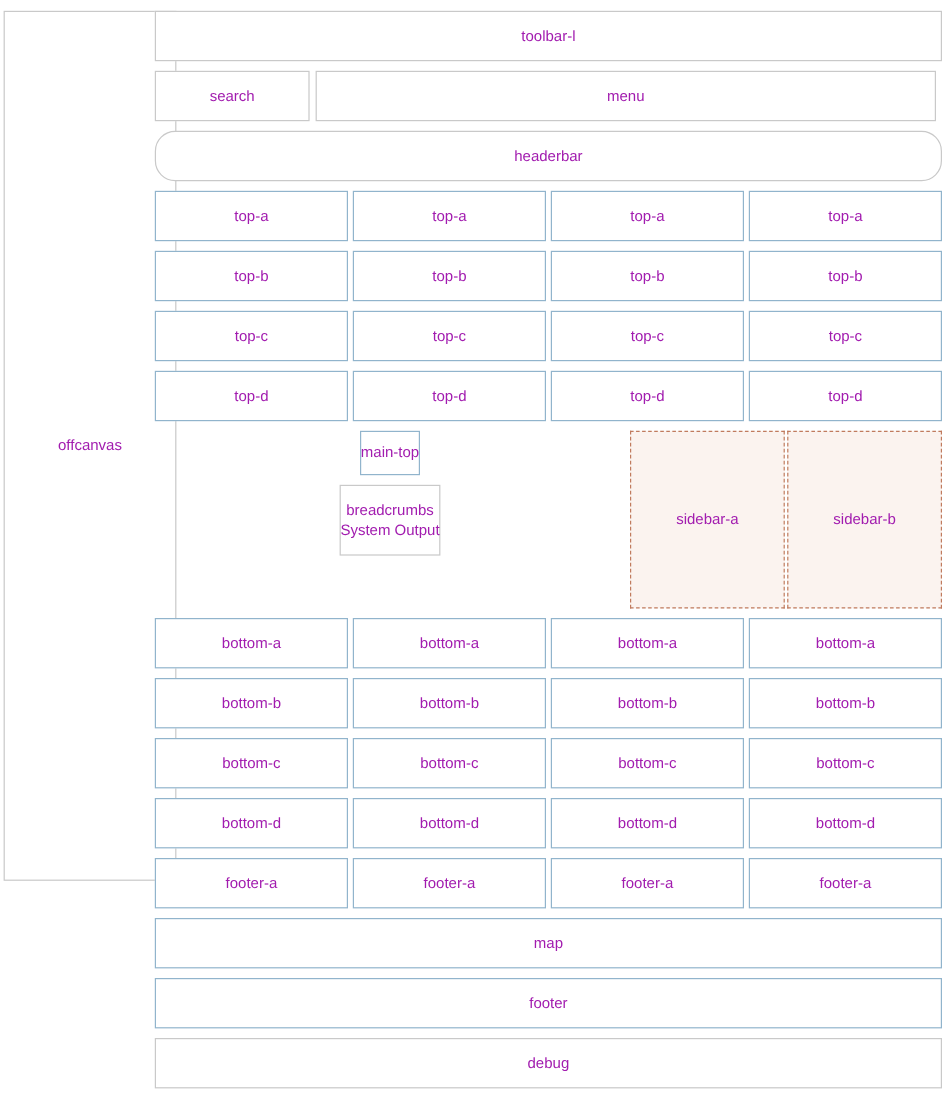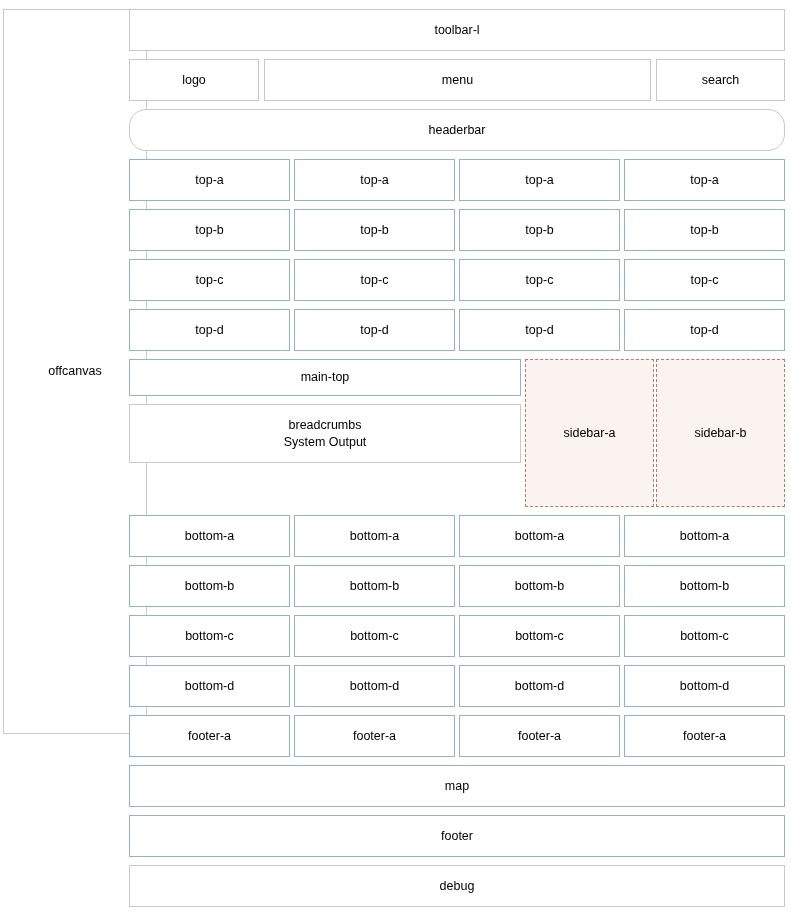--- a/index.html
+++ b/index.html
@@ -20,21 +20,21 @@
   
   .box {
     box-sizing: border-box;
     display: flex;
     align-items: center;
     justify-content: center;
     text-align: center;
     line-height: 1.35;
     background: #ffffff;
     border: 1px solid #c9c9c9;
-    color: #000000;
+    color: #a21caf;
     white-space: pre-line;
   }
   .box.blue   { border-color: #91b4cc; }
   .box.grey   { border-color: #c9c9c9; }
   .box.dashed {
     border: 1px dashed #c07b5e;
     background: #fbf3ef;
   }
 
   
@@ -82,20 +82,21 @@
 
   
   #middle {
     display: flex;
     margin-bottom: 8px;
   }
   #main-col {
     width: 392px;
     display: flex;
     flex-direction: column;
+    align-items: center;
   }
   #main-col > .box { height: 37px; }
   #main-col > .box + .box { margin-top: 8px; }
   #main-col > .box.tall { height: 59px; }
 
   #side-col {
     flex: 1 1 auto;
     margin-left: 4px;
     display: flex;
   }
@@ -120,28 +121,25 @@
 
 <div id="stage">
 
   <div class="row toolbar">
     <div class="box grey">
       <span>toolbar-l</span>
     </div>
   </div>
 
   <div class="row brand">
-    <div class="box grey logo">
-      <span>logo</span>
+    <div class="box grey search">
+      <span>search</span>
     </div>
     <div class="box grey menu">
       <span>menu</span>
-    </div>
-    <div class="box grey search">
-      <span>search</span>
     </div>
   </div>
 
   <div class="row full">
     <div class="box grey">
       <span>headerbar</span>
     </div>
   </div>
 
   <div class="row grid4">

